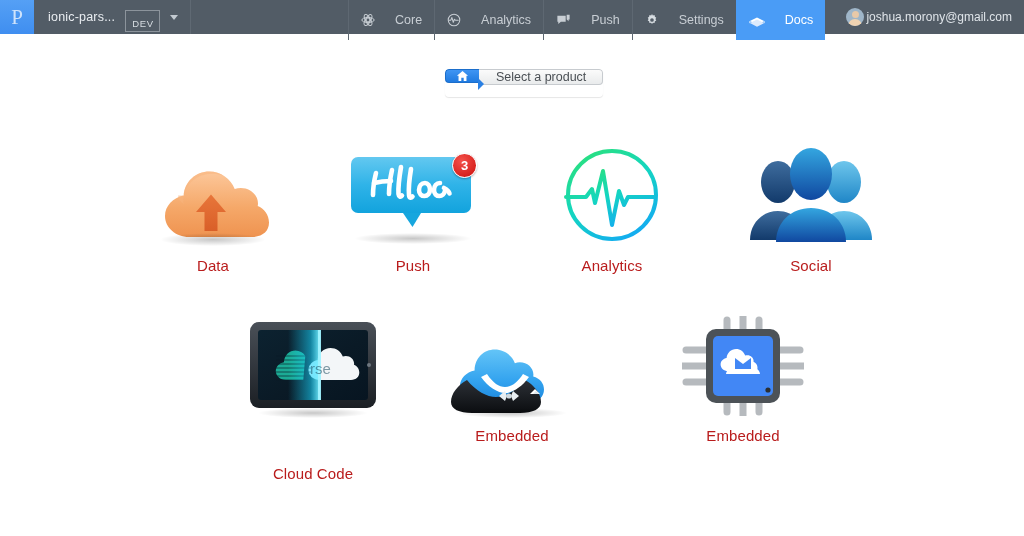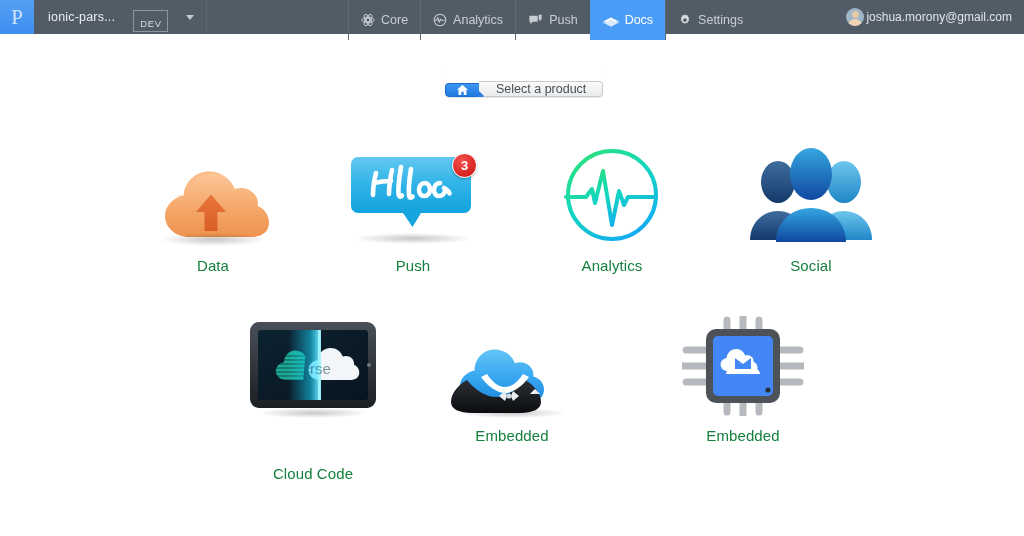--- a/index.html
+++ b/index.html
@@ -24,21 +24,21 @@
     background: linear-gradient(180deg,#55a0f5 0%,#3f8ef0 100%);
     display: flex; align-items: center; justify-content: center;
     flex: 0 0 34px;
   }
   .logo-p {
     font-family: "Liberation Serif", serif;
     font-size: 21px; color: #cfe3fb; line-height: 1;
     font-weight: 300; letter-spacing: 0;
   }
   .proj-zone {
-    display: flex; align-items: center; gap: 18px;
+    display: flex; align-items: center; gap: 10px;
     padding: 0 12px 0 14px;
   }
   .proj-name {
     color: #e9edf1; font-size: 12.5px; letter-spacing: .2px;
     white-space: nowrap;
   }
   .dev-badge {
     border: 1px solid #8c949c; border-radius: 0;
     color: #d7dde2; font-size: 9.5px; letter-spacing: .7px;
     padding: 8px 5px 2px 6px; line-height: 1; margin-top: 8px;
@@ -52,21 +52,21 @@
   .proj-sep {
     width: 1px; background: #5f6973; margin: 0;
     align-self: stretch;
   }
 
   .nav {
     display: flex; align-items: stretch;
     position: absolute; left: 348px; top: 0; height: 34px;
   }
   .nav-item {
-    display: flex; align-items: center; gap: 6px;
+    display: flex; align-items: center; gap: 20px;
     padding: 0 12px; height: 40px;
     color: #c8ced4; font-size: 12.5px;
     border-left: 1px solid #5e6872;
     white-space: nowrap; cursor: pointer;
   }
   .nav-item:first-child { border-left: 1px solid #5e6872; }
   .nav-item.active {
     background: #4a9cf6; color: #ffffff;
     border-left: 1px solid #4a9cf6;
   }
@@ -87,21 +87,21 @@
   }
   .avatar .body {
     position: absolute; width: 14px; height: 9px; border-radius: 7px 7px 0 0;
     background: #f0d3b2; left: 2px; top: 10.5px;
   }
   .user-email { color: #dfe4e9; font-size: 12px; white-space: nowrap; }
 
   
   .select-wrap {
     position: absolute; left: 445px; top: 69px;
-    display: flex; align-items: flex-end;
+    display: flex; align-items: flex-start;
     height: 28px;
     border-radius: 4px; overflow: hidden;
     box-shadow: 0 1px 1px rgba(0,0,0,.10);
   }
   .select-home {
     width: 34px; background: linear-gradient(180deg,#3f95f3 0%,#1f7ae0 100%);
     display: flex; align-items: center; justify-content: center;
     border: 1px solid #1b6ecb; border-right: none;
     border-radius: 4px 0 0 4px;
     cursor: pointer;
@@ -125,21 +125,21 @@
 
   
   .grid { position: absolute; left: 0; top: 0; width: 1024px; }
   .tile {
     position: absolute;
     display: flex; flex-direction: column; align-items: center;
     cursor: pointer;
   }
   .tile-art { position: relative; }
   .tile-label {
-    margin-top: 9px; font-size: 15px; color: #15803d;
+    margin-top: 9px; font-size: 15px; color: #b91c1c;
     letter-spacing: .1px; white-space: nowrap; text-align: center;
   }
   .shadow-ellipse {
     position: absolute; left: 50%; transform: translateX(-50%);
     border-radius: 50%;
     background: radial-gradient(ellipse at center, rgba(0,0,0,.22) 0%, rgba(0,0,0,0) 72%);
   }
 
   
   #tile-data      { left: 153px; top: 143px; width: 120px; }
@@ -198,35 +198,35 @@
     </div>
 
     <div class="nav-item">
       <svg class="nav-ico" width="15" height="14" viewBox="0 0 16 16">
         <path d="M1 3h9.5v7H5l-3 2.6V10H1z" fill="#c8ced4"></path>
         <path d="M11.6 2h3.4v5.4h-1.2v1.9l-2-1.9h-0.2z" fill="#c8ced4"></path>
       </svg>
       <span>Push</span>
     </div>
 
+    <div class="nav-item">
+      <svg class="nav-ico" width="14" height="14" viewBox="0 0 16 16">
+        <path fill="#d7dde2" d="M8 1.2l1 1.6 1.9-.4.4 1.9 1.6 1-1 1.6 1 1.6-1.6 1-.4 1.9-1.9-.4-1 1.6-1-1.6-1.9.4-.4-1.9-1.6-1 1-1.6-1-1.6 1.6-1 .4-1.9 1.9.4z"></path>
+        <circle cx="8" cy="8" r="2.1" fill="#525c66"></circle>
+      </svg>
+      <span>Settings</span>
+    </div>
+
     <div class="nav-item active">
       <svg class="nav-ico" width="16" height="13" viewBox="0 0 18 13">
         <path d="M1 7.2L9 3.2l8 4-8 4z" fill="#ffffff"></path>
         <path d="M1 9.4L9 5.4l8 4-8 4z" fill="#dceafc"></path>
         <path d="M1 7.2v2.3M17 7.2v2.3" stroke="#ffffff" stroke-width="1"></path>
       </svg>
       <span>Docs</span>
-    </div>
-
-    <div class="nav-item">
-      <svg class="nav-ico" width="14" height="14" viewBox="0 0 16 16">
-        <path fill="#d7dde2" d="M8 1.2l1 1.6 1.9-.4.4 1.9 1.6 1-1 1.6 1 1.6-1.6 1-.4 1.9-1.9-.4-1 1.6-1-1.6-1.9.4-.4-1.9-1.6-1 1-1.6-1-1.6 1.6-1 .4-1.9 1.9.4z"></path>
-        <circle cx="8" cy="8" r="2.1" fill="#525c66"></circle>
-      </svg>
-      <span>Settings</span>
     </div>
 
   </div>
 
   <div class="user-zone">
     <span class="avatar">
       <span class="head"></span>
         <span class="body"></span>
     </span>
     <span class="user-email">joshua.morony@gmail.com</span>

